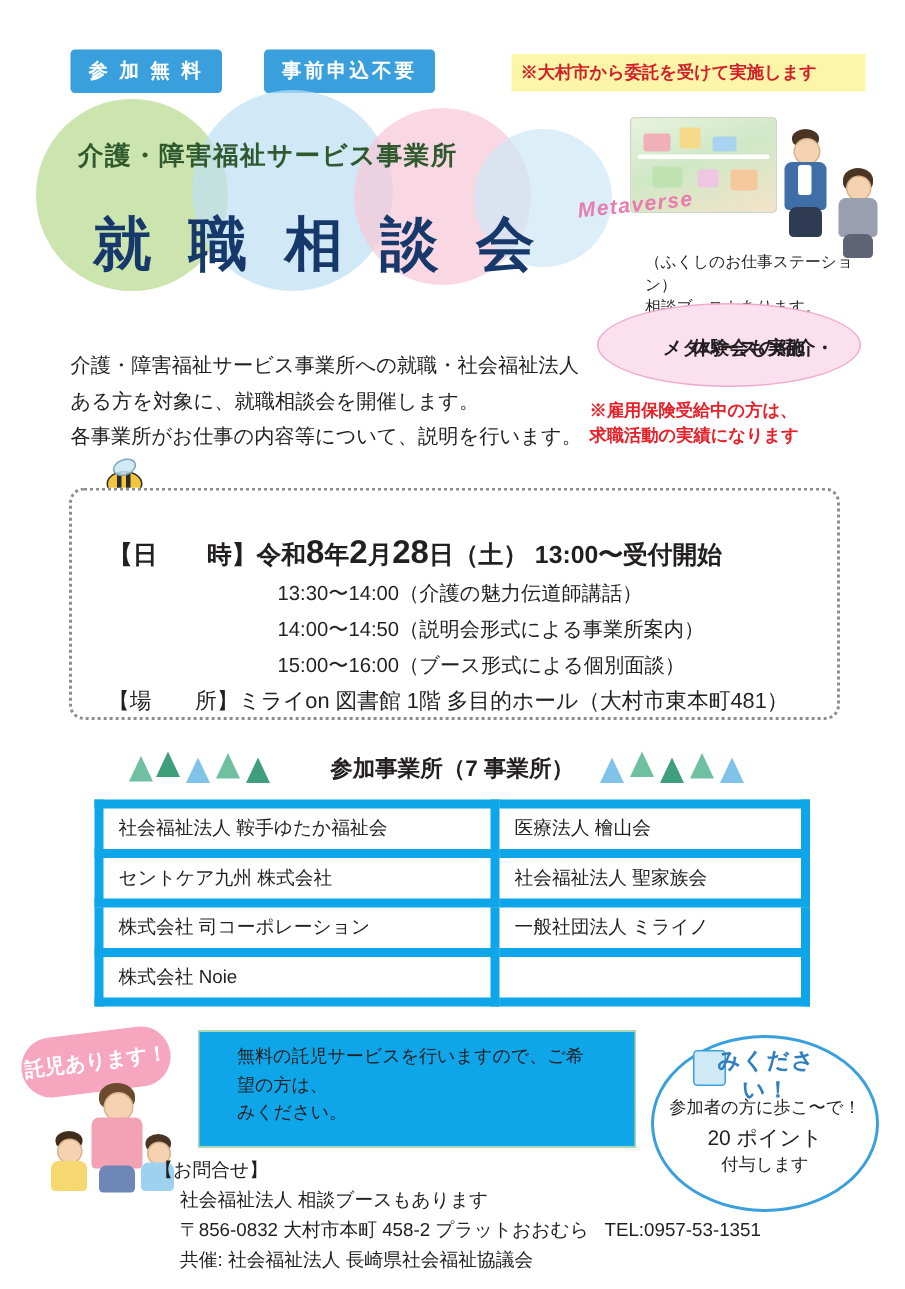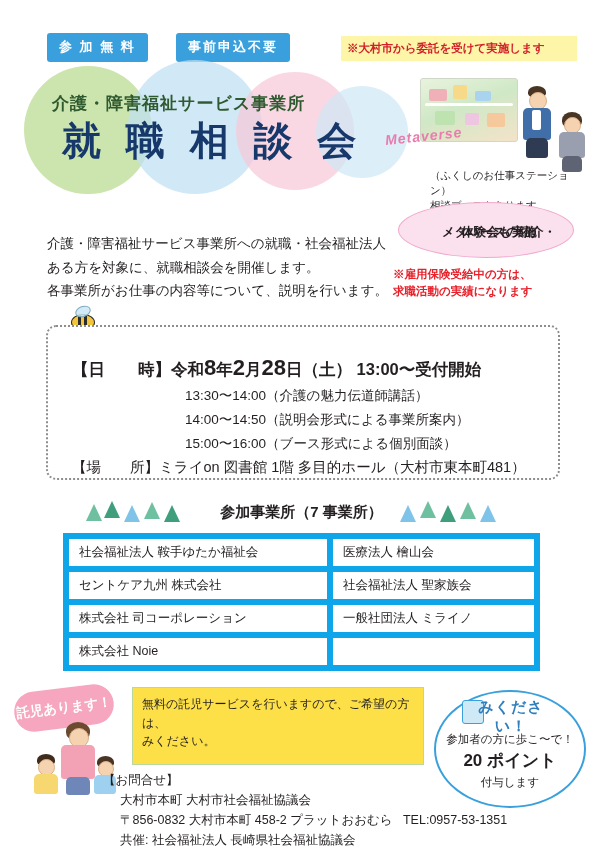--- a/index.html
+++ b/index.html
@@ -64,21 +64,21 @@
     position: absolute;
     left: 52px; top: 92px;
     font-size: 17px;
     font-weight: bold;
     color: #2f5a2f;
     letter-spacing: 1px;
     white-space: nowrap;
   }
   .hero-title {
     position: absolute;
-    left: 62px; top: 114px;
+    left: 62px; top: 136px;
     font-size: 39px;
     font-weight: bold;
     color: #17386b;
     letter-spacing: 7px;
     white-space: nowrap;
   }
 
   
   .illus-map {
     position: absolute;
@@ -272,24 +272,24 @@
     left: 0; top: 11px; width: 100px;
     text-align: center;
     color: #ffffff;
     font-size: 13.5px;
     font-weight: bold;
   }
   .childcare-note {
     position: absolute;
     left: 132px; top: 687px;
     width: 292px; height: 78px;
-    background: #fde047;
+    background: #0ea5e9;
     border: 1px solid #b9d7a1;
     box-sizing: border-box;
-    padding: 7px 9px;
+    padding: 7px 25px;
     font-size: 12px;
     line-height: 1.55;
     color: #231f20;
   }
   .childcare-note u { text-decoration: underline; }
 
   .walk-bubble {
     position: absolute;
     left: 434px; top: 690px;
     width: 152px; height: 118px;
@@ -319,22 +319,22 @@
   .walk-text {
     position: absolute;
     left: 440px; top: 731px;
     width: 140px;
     text-align: center;
     font-size: 11.5px;
     line-height: 1.5;
     color: #231f20;
   }
   .walk-points {
-    font-size: 17px;
-    font-weight: bold;
+    font-size: 14px;
+    font-weight: normal;
   }
 
   
   .contact {
     position: absolute;
     left: 103px; top: 770px;
     width: 480px;
     font-size: 12.5px;
     line-height: 1.6;
     color: #231f20;
@@ -502,18 +502,18 @@
   <div class="walk-icon"></div>
   <div class="walk-logo">みください！</div>
   <div class="walk-text">
     <div>参加者の方に歩こ〜で！</div>
     <div class="walk-points">20 ポイント</div>
     <div>付与します</div>
   </div>
 
   <div class="contact">
     <div class="ln">【お問合せ】</div>
-    <div class="ln indent">大村市本町  大村市社会福祉協議会</div>
+    <div class="ln indent">社会福祉法人  相談ブースもあります</div>
     <div class="ln indent"><span>〒856-0832  大村市本町 458-2 プラットおおむら</span>&nbsp;&nbsp;&nbsp;<span>TEL:0957-53-1351</span></div>
     <div class="ln indent">共催: 社会福祉法人  長崎県社会福祉協議会</div>
   </div>
 
 </div>
 
 </body></html>

